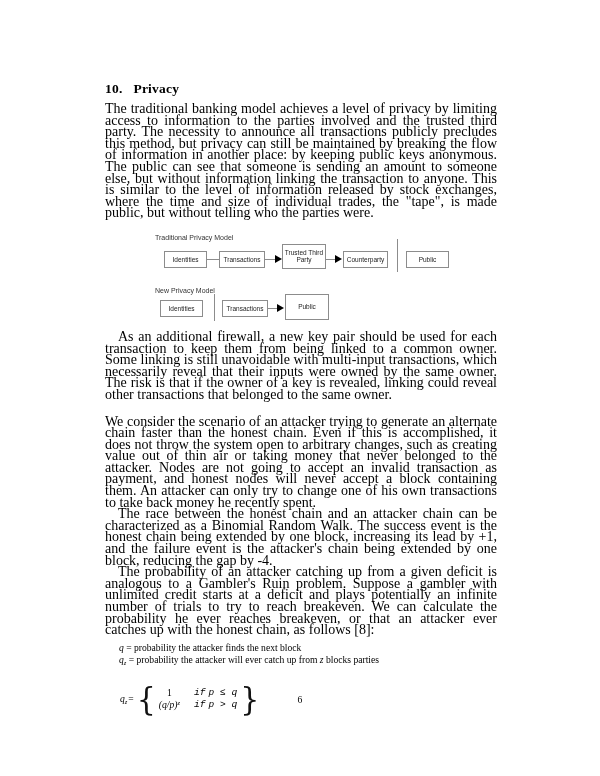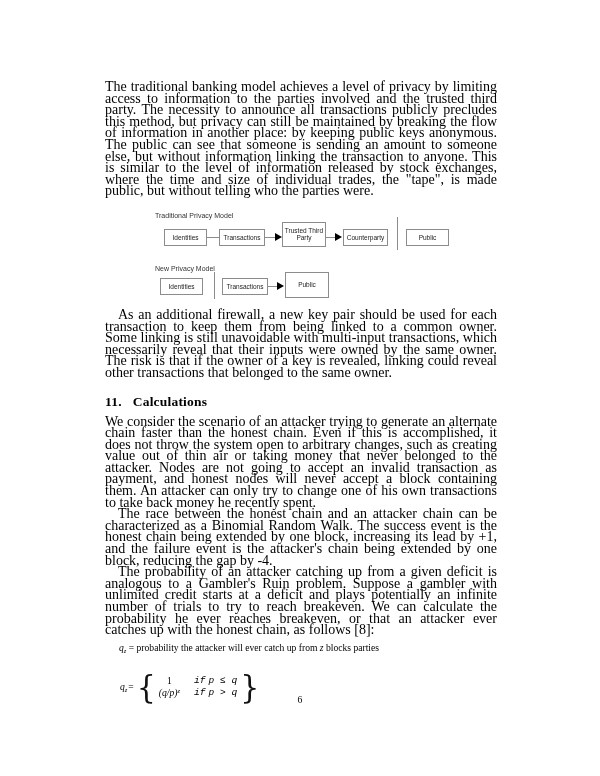--- a/index.html
+++ b/index.html
@@ -116,20 +116,23 @@
     font-size:9.6px;
   }
 </style>
 </head>
 <body>
 
 <div class="page">
   <div class="content">
 
     <section>
+      <h1 class="sec-heading">
+        <span class="sec-num">10.</span><span>Privacy</span>
+      </h1>
       <p class="body">The traditional banking model achieves a level of privacy by limiting access to information to the parties involved and the trusted third party. The necessity to announce all transactions publicly precludes this method, but privacy can still be maintained by breaking the flow of information in another place: by keeping public keys anonymous. The public can see that someone is sending an amount to someone else, but without information linking the transaction to anyone. This is similar to the level of information released by stock exchanges, where the time and size of individual trades, the "tape", is made public, but without telling who the parties were.</p>
 
       <div class="diagram">
 
         <div class="dlabel" style="left:50px; top:2px;">Traditional Privacy Model</div>
         <div class="dbox" style="left:59px; top:19px; width:43px; height:17px;">Identities</div>
         <div class="dline" style="left:102px; top:27px; width:12px;"></div>
         <div class="dbox" style="left:114px; top:19px; width:46px; height:17px;">Transactions</div>
         <div class="dline" style="left:160px; top:27px; width:12px;"></div>
         <div class="ah" style="left:170px; top:23px;"></div>
@@ -146,28 +149,29 @@
         <div class="dbox" style="left:117px; top:68px; width:46px; height:17px;">Transactions</div>
         <div class="dline" style="left:163px; top:76px; width:11px;"></div>
         <div class="ah" style="left:172px; top:72px;"></div>
         <div class="dbox" style="left:180px; top:62px; width:44px; height:26px;">Public</div>
       </div>
 
       <p class="body indent" style="margin-top:2px;">As an additional firewall, a new key pair should be used for each transaction to keep them from being linked to a common owner. Some linking is still unavoidable with multi-input transactions, which necessarily reveal that their inputs were owned by the same owner. The risk is that if the owner of a key is revealed, linking could reveal other transactions that belonged to the same owner.</p>
     </section>
 
     <section class="sec-calculations">
-      <h1 class="sec-heading">
-        <span class="sec-num">11.</span><span>Calculations</span>
-      </h1>
       <p class="body">We consider the scenario of an attacker trying to generate an alternate chain faster than the honest chain. Even if this is accomplished, it does not throw the system open to arbitrary changes, such as creating value out of thin air or taking money that never belonged to the attacker. Nodes are not going to accept an invalid transaction as payment, and honest nodes will never accept a block containing them. An attacker can only try to change one of his own transactions to take back money he recently spent.</p>
       <p class="body indent">The race between the honest chain and an attacker chain can be characterized as a Binomial Random Walk. The success event is the honest chain being extended by one block, increasing its lead by +1, and the failure event is the attacker's chain being extended by one block, reducing the gap by -4.</p>
       <p class="body indent">The probability of an attacker catching up from a given deficit is analogous to a Gambler's Ruin problem. Suppose a gambler with unlimited credit starts at a deficit and plays potentially an infinite number of trials to try to reach breakeven. We can calculate the probability he ever reaches breakeven, or that an attacker ever catches up with the honest chain, as follows [8]:</p>
 
       <div class="defs">
+        <div class="def-line">
+          <span class="mvar">q</span>
+          <span>= probability the attacker finds the next block</span>
+        </div>
         <div class="def-line">
           <span class="mvar"><span>q</span></span><sub class="msub">z</sub>
           <span>= probability the attacker will ever catch up from</span>
           <span class="mvar">z</span>
           <span>blocks parties</span>
         </div>
       </div>
 
       <div class="formula">
         <span>

